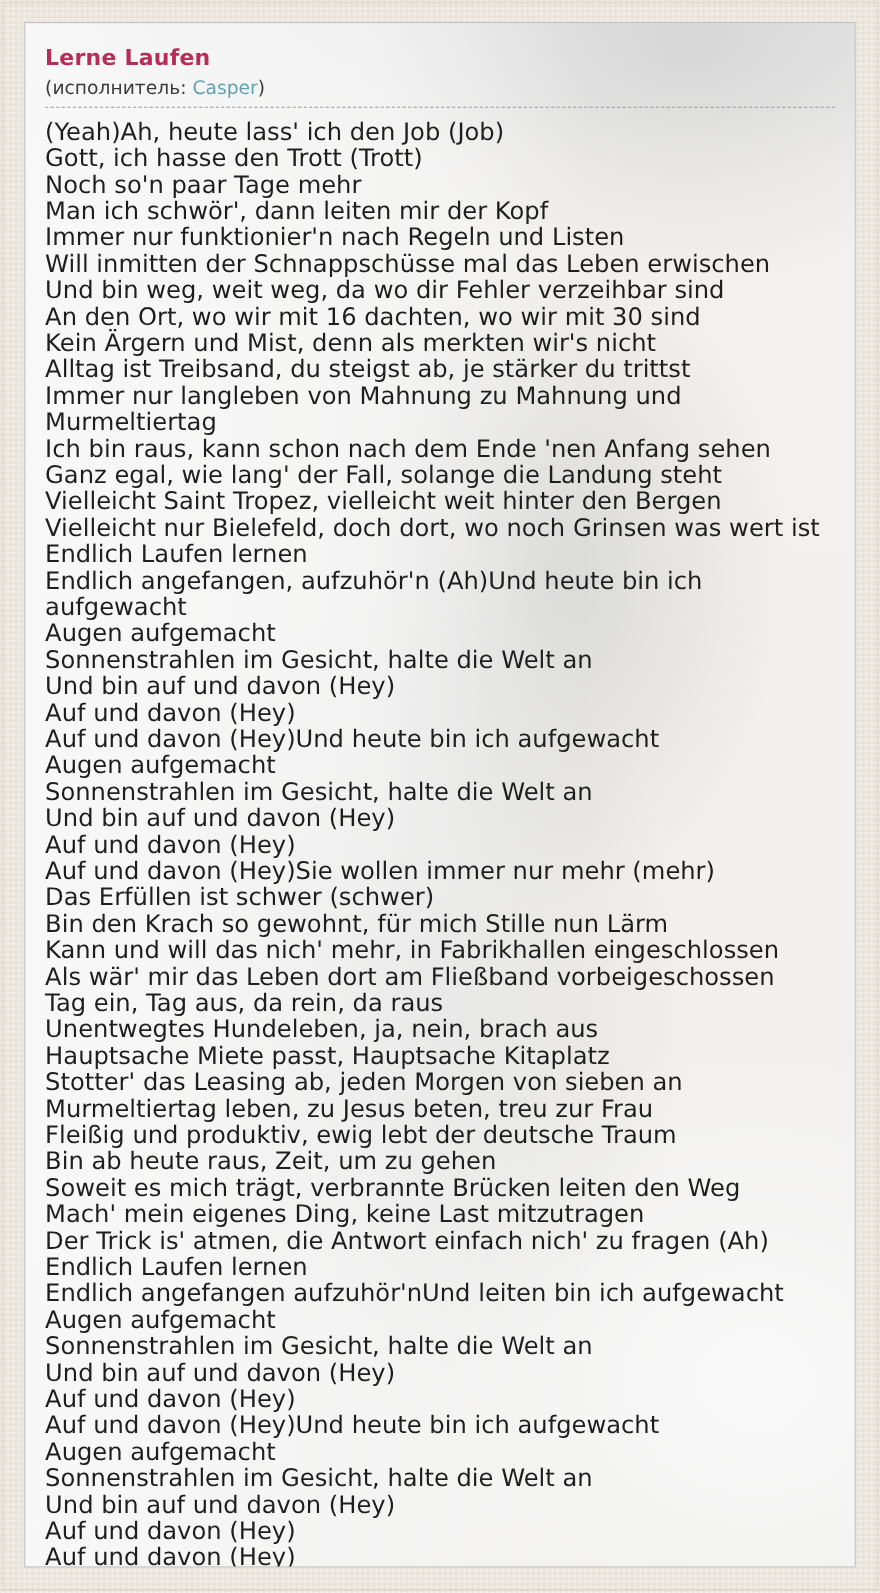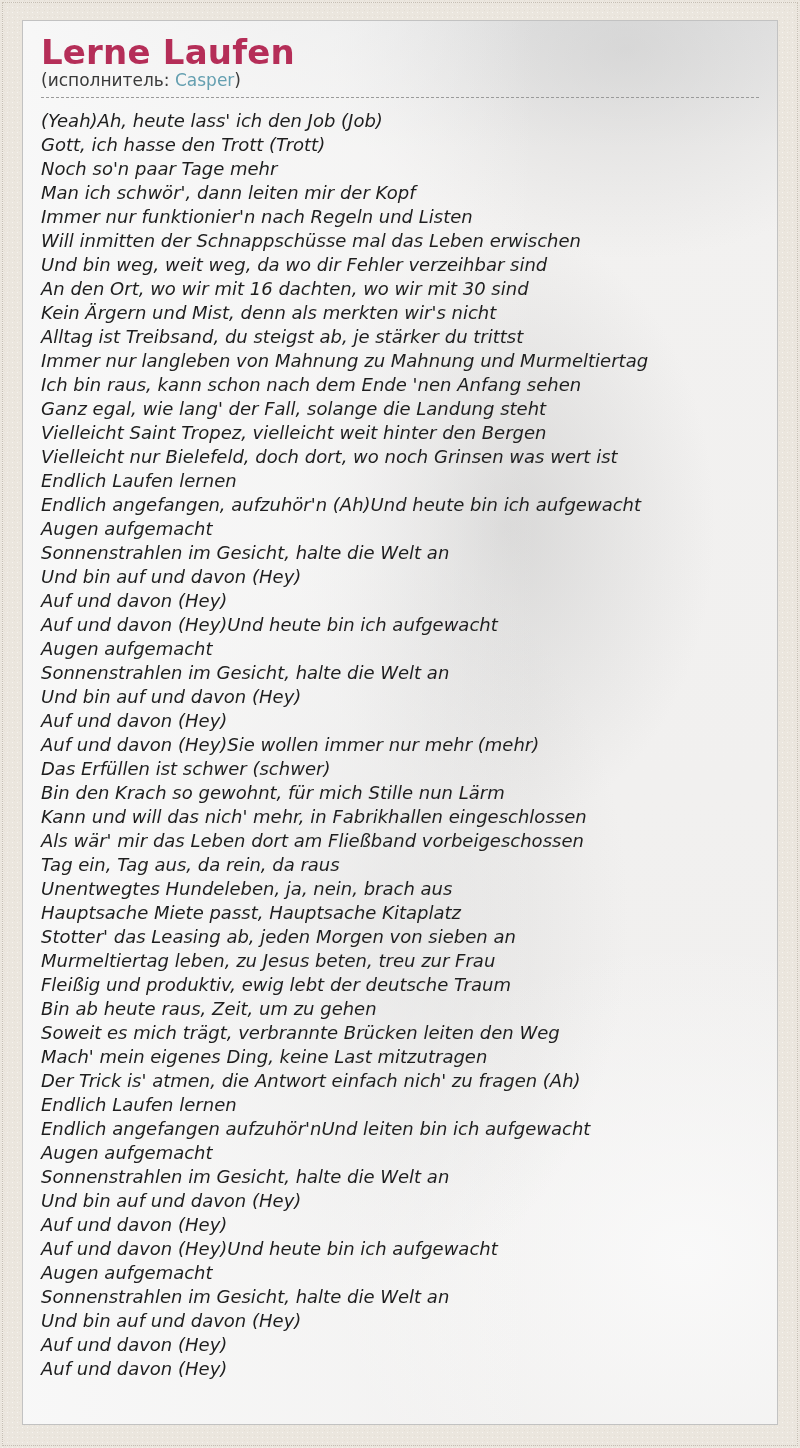--- a/index.html
+++ b/index.html
@@ -46,21 +46,21 @@
       linear-gradient(90deg, rgba(248,248,248,0.95), rgba(248,248,248,0.55) 42%, rgba(248,248,248,0) 68%),
       radial-gradient(420px 300px at 80% 2%, rgba(186,186,186,0.38), rgba(186,186,186,0) 70%),
       radial-gradient(300px 430px at 64% 36%, rgba(183,183,183,0.42), rgba(183,183,183,0) 70%),
       radial-gradient(360px 520px at 46% 64%, rgba(190,190,190,0.36), rgba(190,190,190,0) 72%),
       radial-gradient(480px 420px at 88% 88%, rgba(250,250,250,0.9), rgba(250,250,250,0) 75%),
       linear-gradient(180deg, #e7e7e7, #f2f1f0 9%, #f0efee 100%);
     padding: 14px 18px 0 18px;
     overflow: hidden;
   }
   .page-title {
-    font-size: 34px;
+    font-size: 20px;
     line-height: 34px;
     font-weight: 600;
     letter-spacing: 0.2px;
     color: var(--title-color);
   }
   .artist-line {
     font-size: 17px;
     line-height: 22px;
     color: var(--subtitle-color);
   }
@@ -71,24 +71,23 @@
     text-align: center;
   }
   .header-separator {
     border: none;
     border-bottom: 1px dashed var(--separator-color);
     margin: 6px 0 0 0;
     height: 1px;
   }
   .lyrics {
     margin-top: 11px;
-    font-size: 18px;
+    font-size: 22px;
     line-height: 24px;
     color: var(--text-color);
-    font-style: italic;
   }
   .lyrics-line { white-space: pre-wrap; }
 </style>
 </head>
 <body>
 
 <div class="page-frame"></div>
 
 <div class="lyrics-card">
   <h1 class="page-title">Lerne Laufen</h1>

